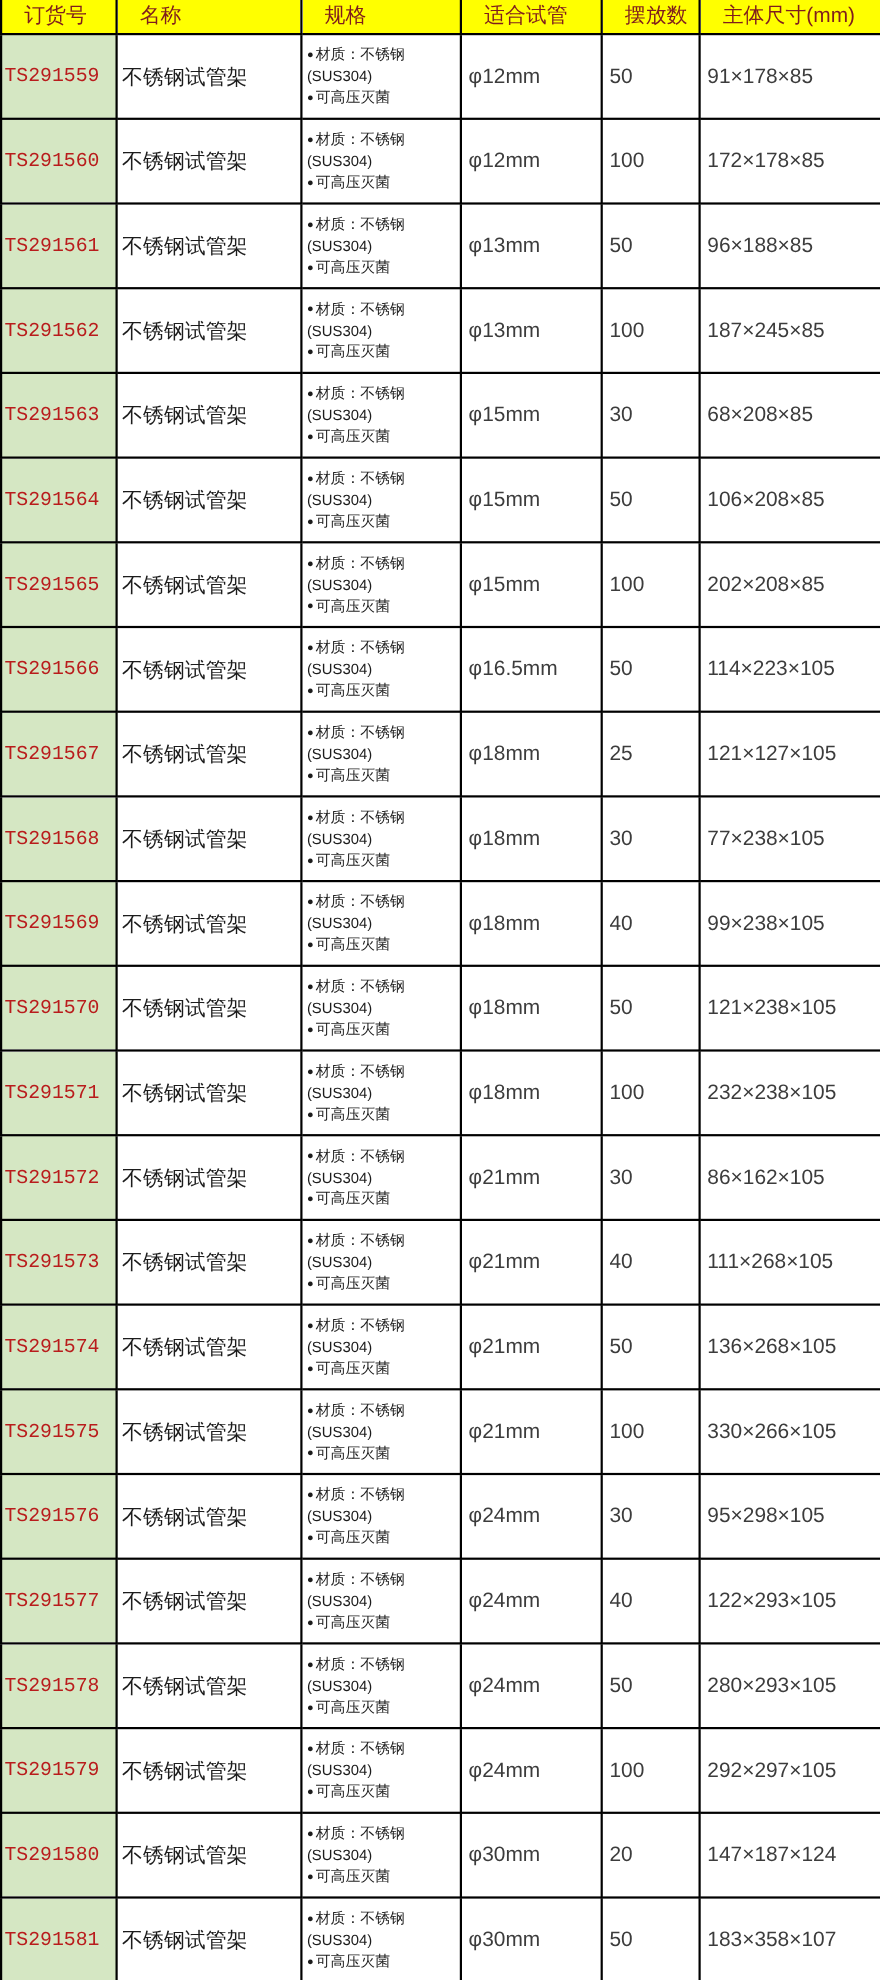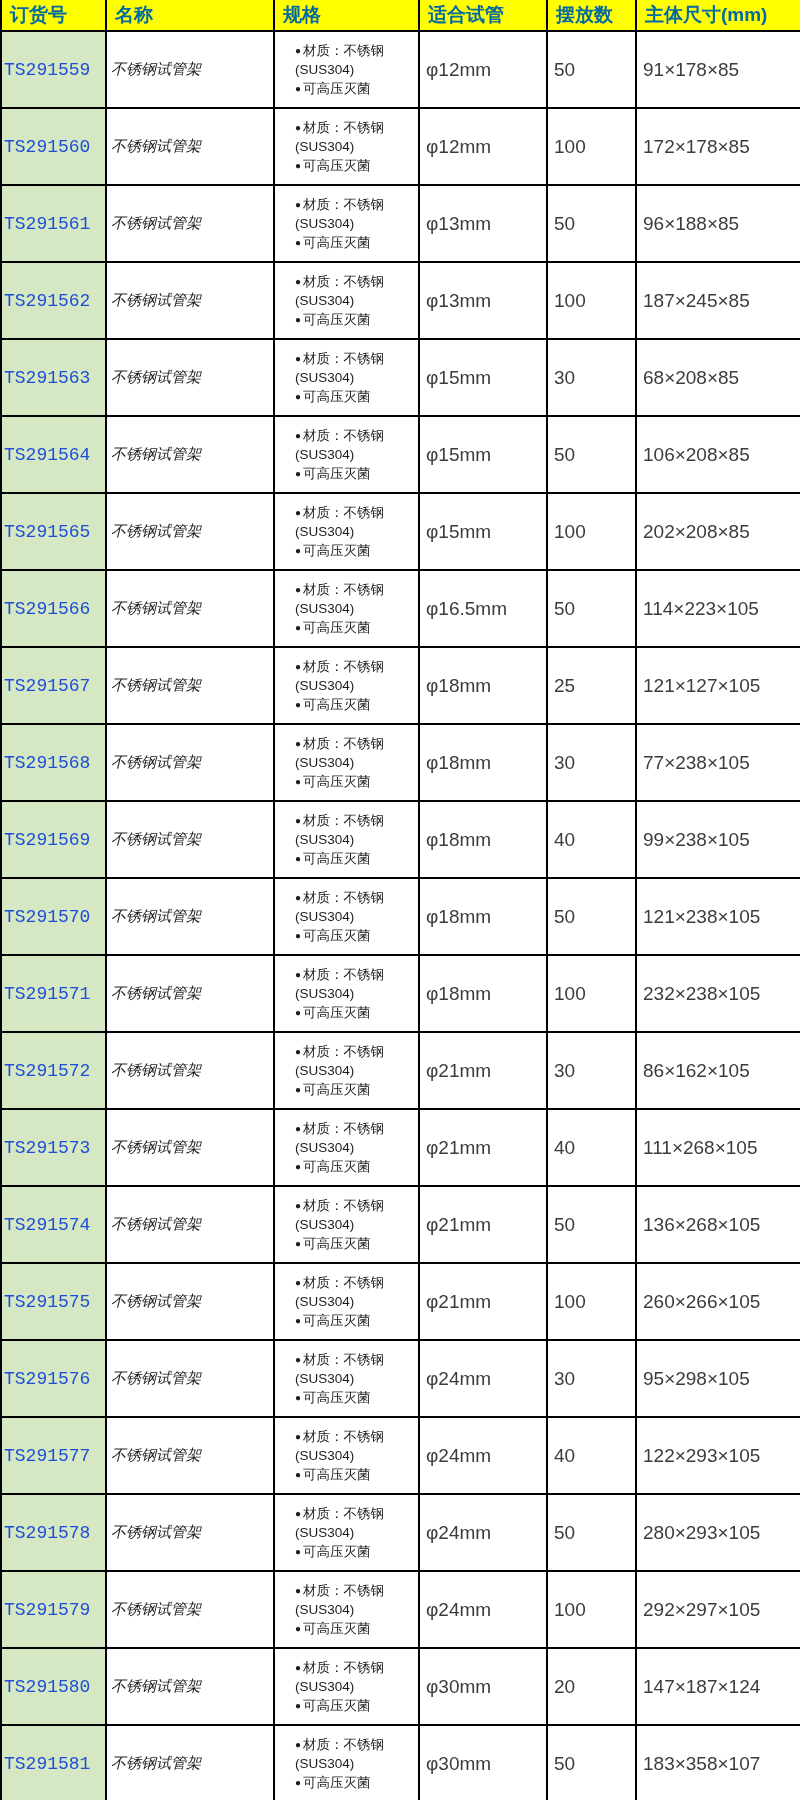--- a/index.html
+++ b/index.html
@@ -28,46 +28,45 @@
     border: 2px solid #000;
     vertical-align: middle;
     text-align: left;
     overflow: hidden;
     white-space: nowrap;
   }
   thead th {
     border-top: none;
     height: 30px;
     background: #ffff00;
-    color: #0369a1;
+    color: #7f1d1d;
     font-size: 19px;
-    font-weight: bold;
-    padding: 0 0 0 8px;
+    font-weight: normal;
+    padding: 0 0 0 20px;
     line-height: 30px;
   }
   tbody tr { height: 77px; }
 
   td.c-order {
     background: #d5e7c3;
     font-family: "Liberation Mono", "DejaVu Sans Mono", monospace;
     font-size: 18px;
-    color: #1d4ed8;
+    color: #b91c1c;
     padding-left: 2px;
   }
   td.c-name {
-    font-size: 15px;
+    font-size: 19px;
     color: #1c1c1c;
     padding-left: 4px;
     font-weight: 500;
-    font-style: italic;
   }
   td.c-spec {
     font-size: 13.5px;
     color: #1c1c1c;
-    padding-left: 20px;
+    padding-left: 4px;
     line-height: 19px;
   }
   td.c-spec .spec-line { white-space: nowrap; }
   td.c-spec .bullet {
     font-size: 10px;
     vertical-align: 1px;
     margin-right: 2px;
   }
   td.c-tube, td.c-qty, td.c-size {
     font-size: 19px;
@@ -309,21 +308,21 @@
   <tr>
     <td class="c-order">TS291575</td>
     <td class="c-name">不锈钢试管架</td>
     <td class="c-spec">
           <div class="spec-line"><span class="bullet">●</span>材质：不锈钢</div>
           <div class="spec-line">(SUS304)</div>
           <div class="spec-line"><span class="bullet">●</span>可高压灭菌</div>
         </td>
     <td class="c-tube">φ21mm</td>
     <td class="c-qty">100</td>
-    <td class="c-size">260×266×105</td>
+    <td class="c-size">330×266×105</td>
   </tr>
 
   <tr>
     <td class="c-order">TS291576</td>
     <td class="c-name">不锈钢试管架</td>
     <td class="c-spec">
           <div class="spec-line"><span class="bullet">●</span>材质：不锈钢</div>
           <div class="spec-line">(SUS304)</div>
           <div class="spec-line"><span class="bullet">●</span>可高压灭菌</div>
         </td>

